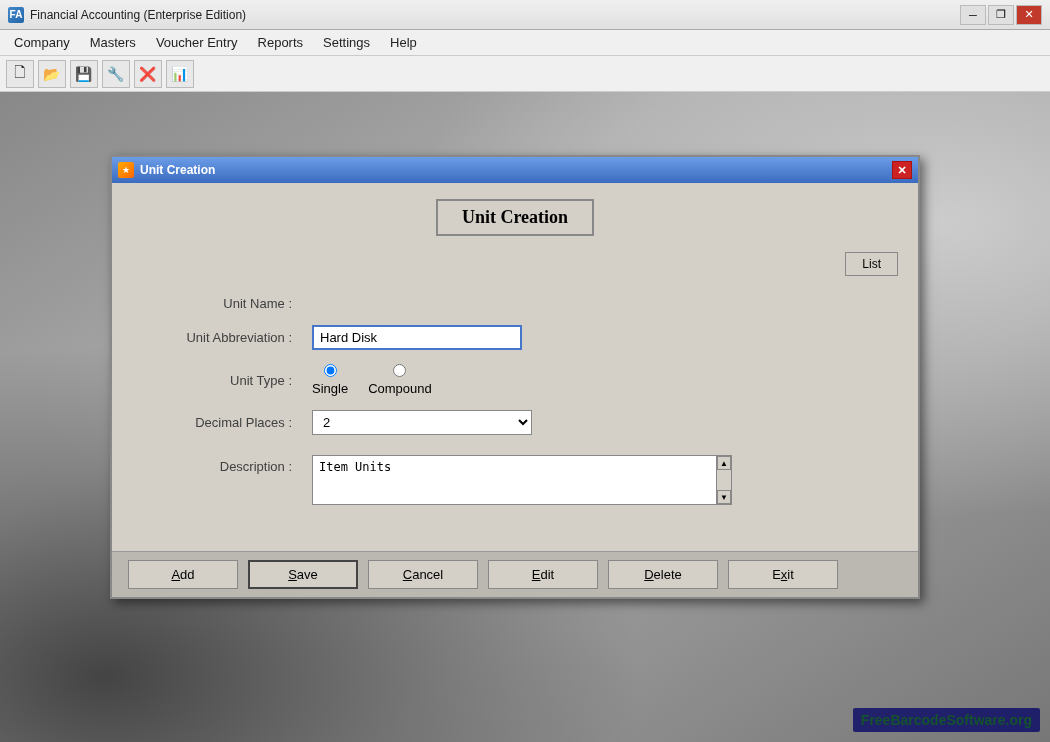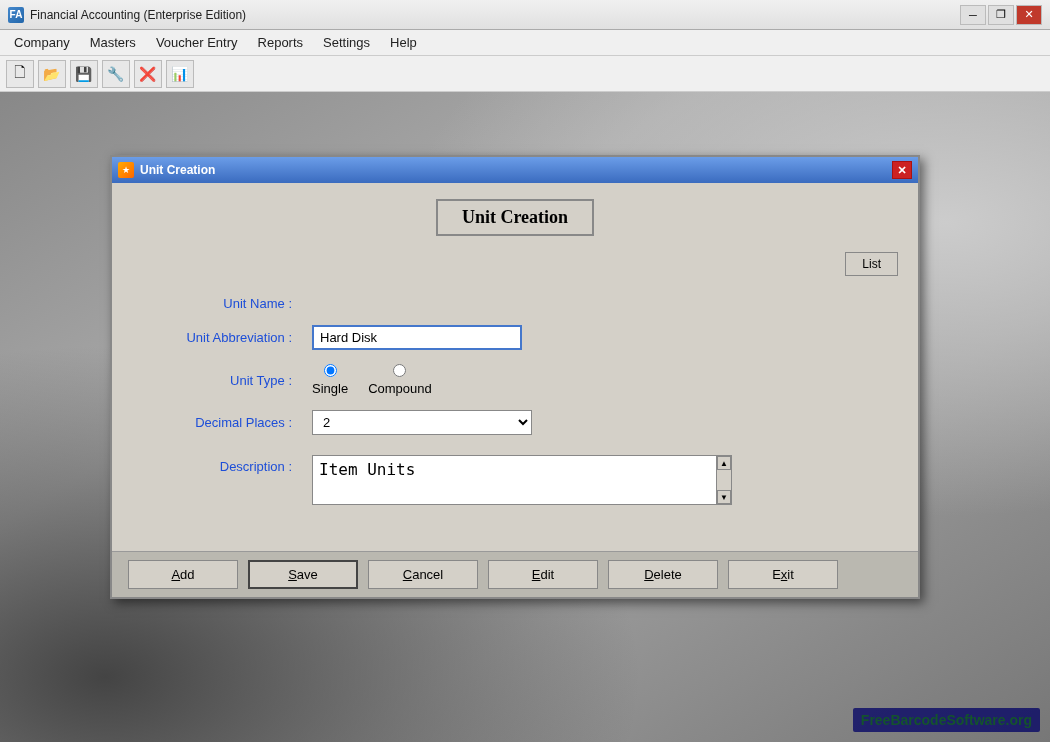--- a/index.html
+++ b/index.html
@@ -208,41 +208,41 @@
     .form-row {
       display: flex;
       align-items: center;
       margin-bottom: 14px;
     }
     .form-label {
       width: 160px;
       text-align: right;
       padding-right: 20px;
       font-size: 13px;
-      color: #1d4ed8;
+      color: #404040;
     }
     .form-input {
       background: white;
       border: 1px solid #888;
       padding: 3px 6px;
       font-size: 13px;
       outline: none;
     }
     .form-input-name {
       width: 420px;
     }
     .form-input-abbr {
       width: 210px;
       border: 2px solid #4477cc;
     }
     .form-input-desc {
       width: 420px;
       height: 50px;
       resize: none;
-      font-size: 16px;
+      font-size: 12px;
       padding: 4px 6px;
       border: 1px solid #888;
       background: white;
       vertical-align: top;
     }
 
     
     .radio-group {
       display: flex;
       gap: 20px;

